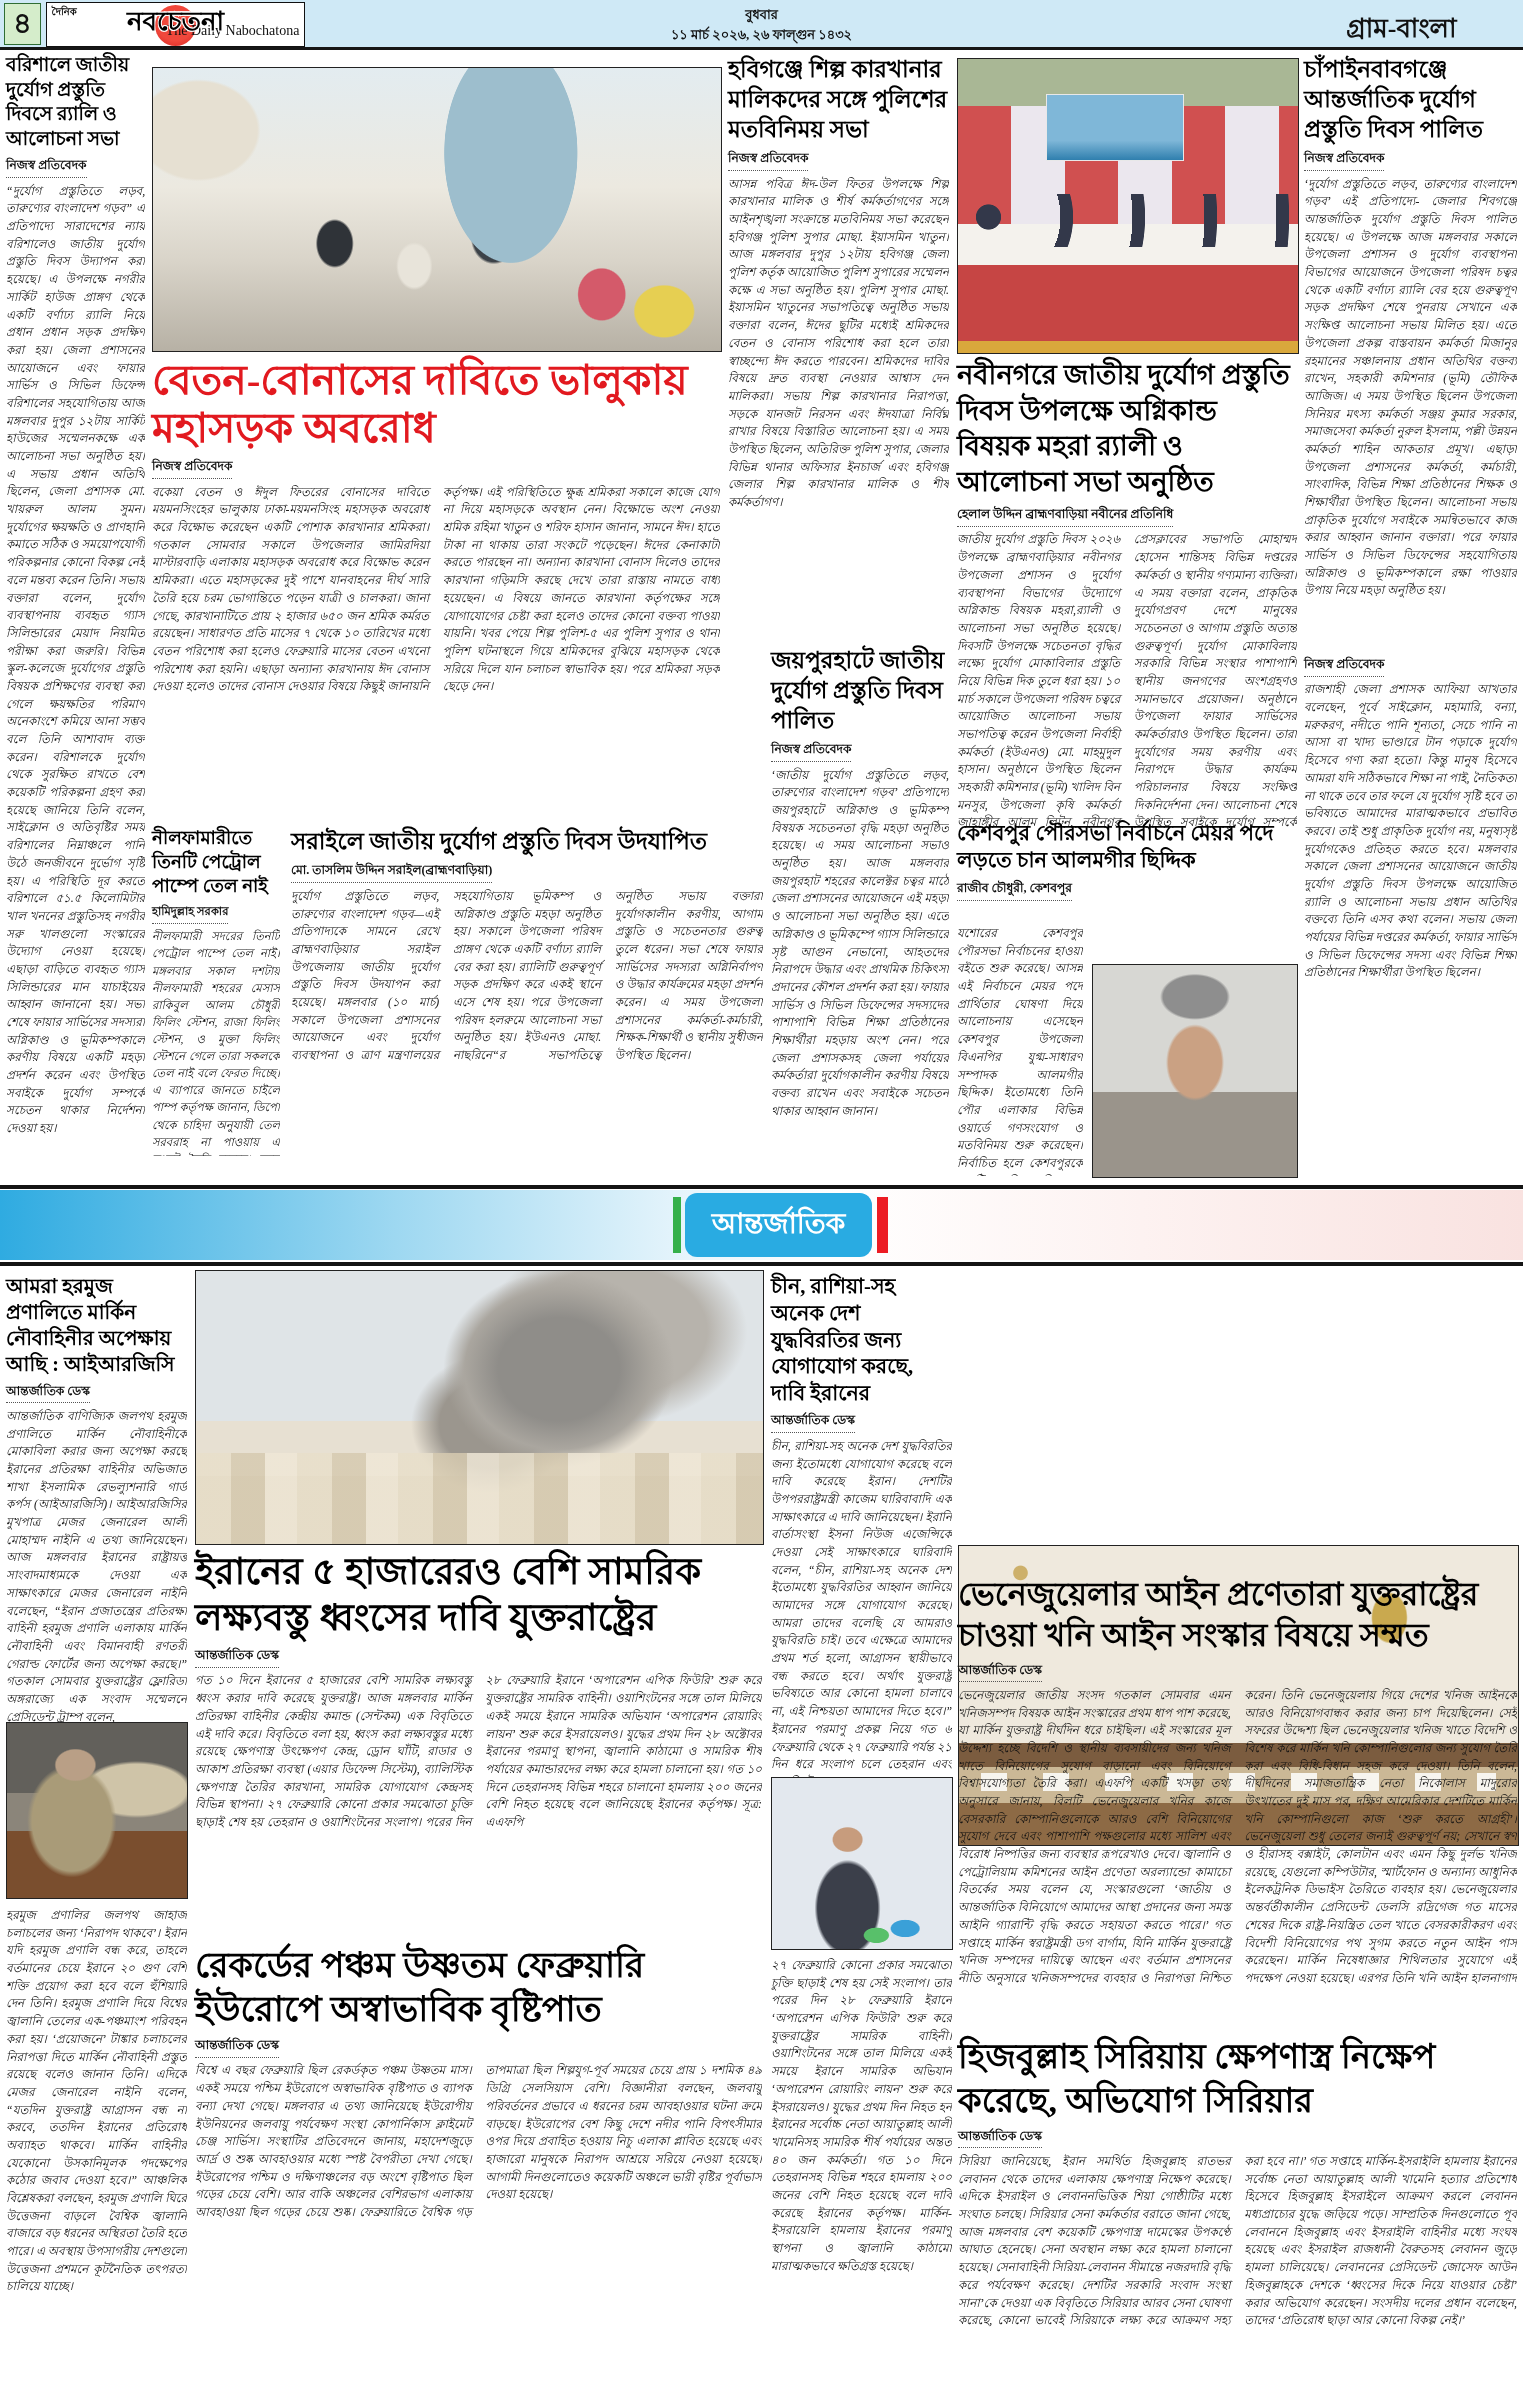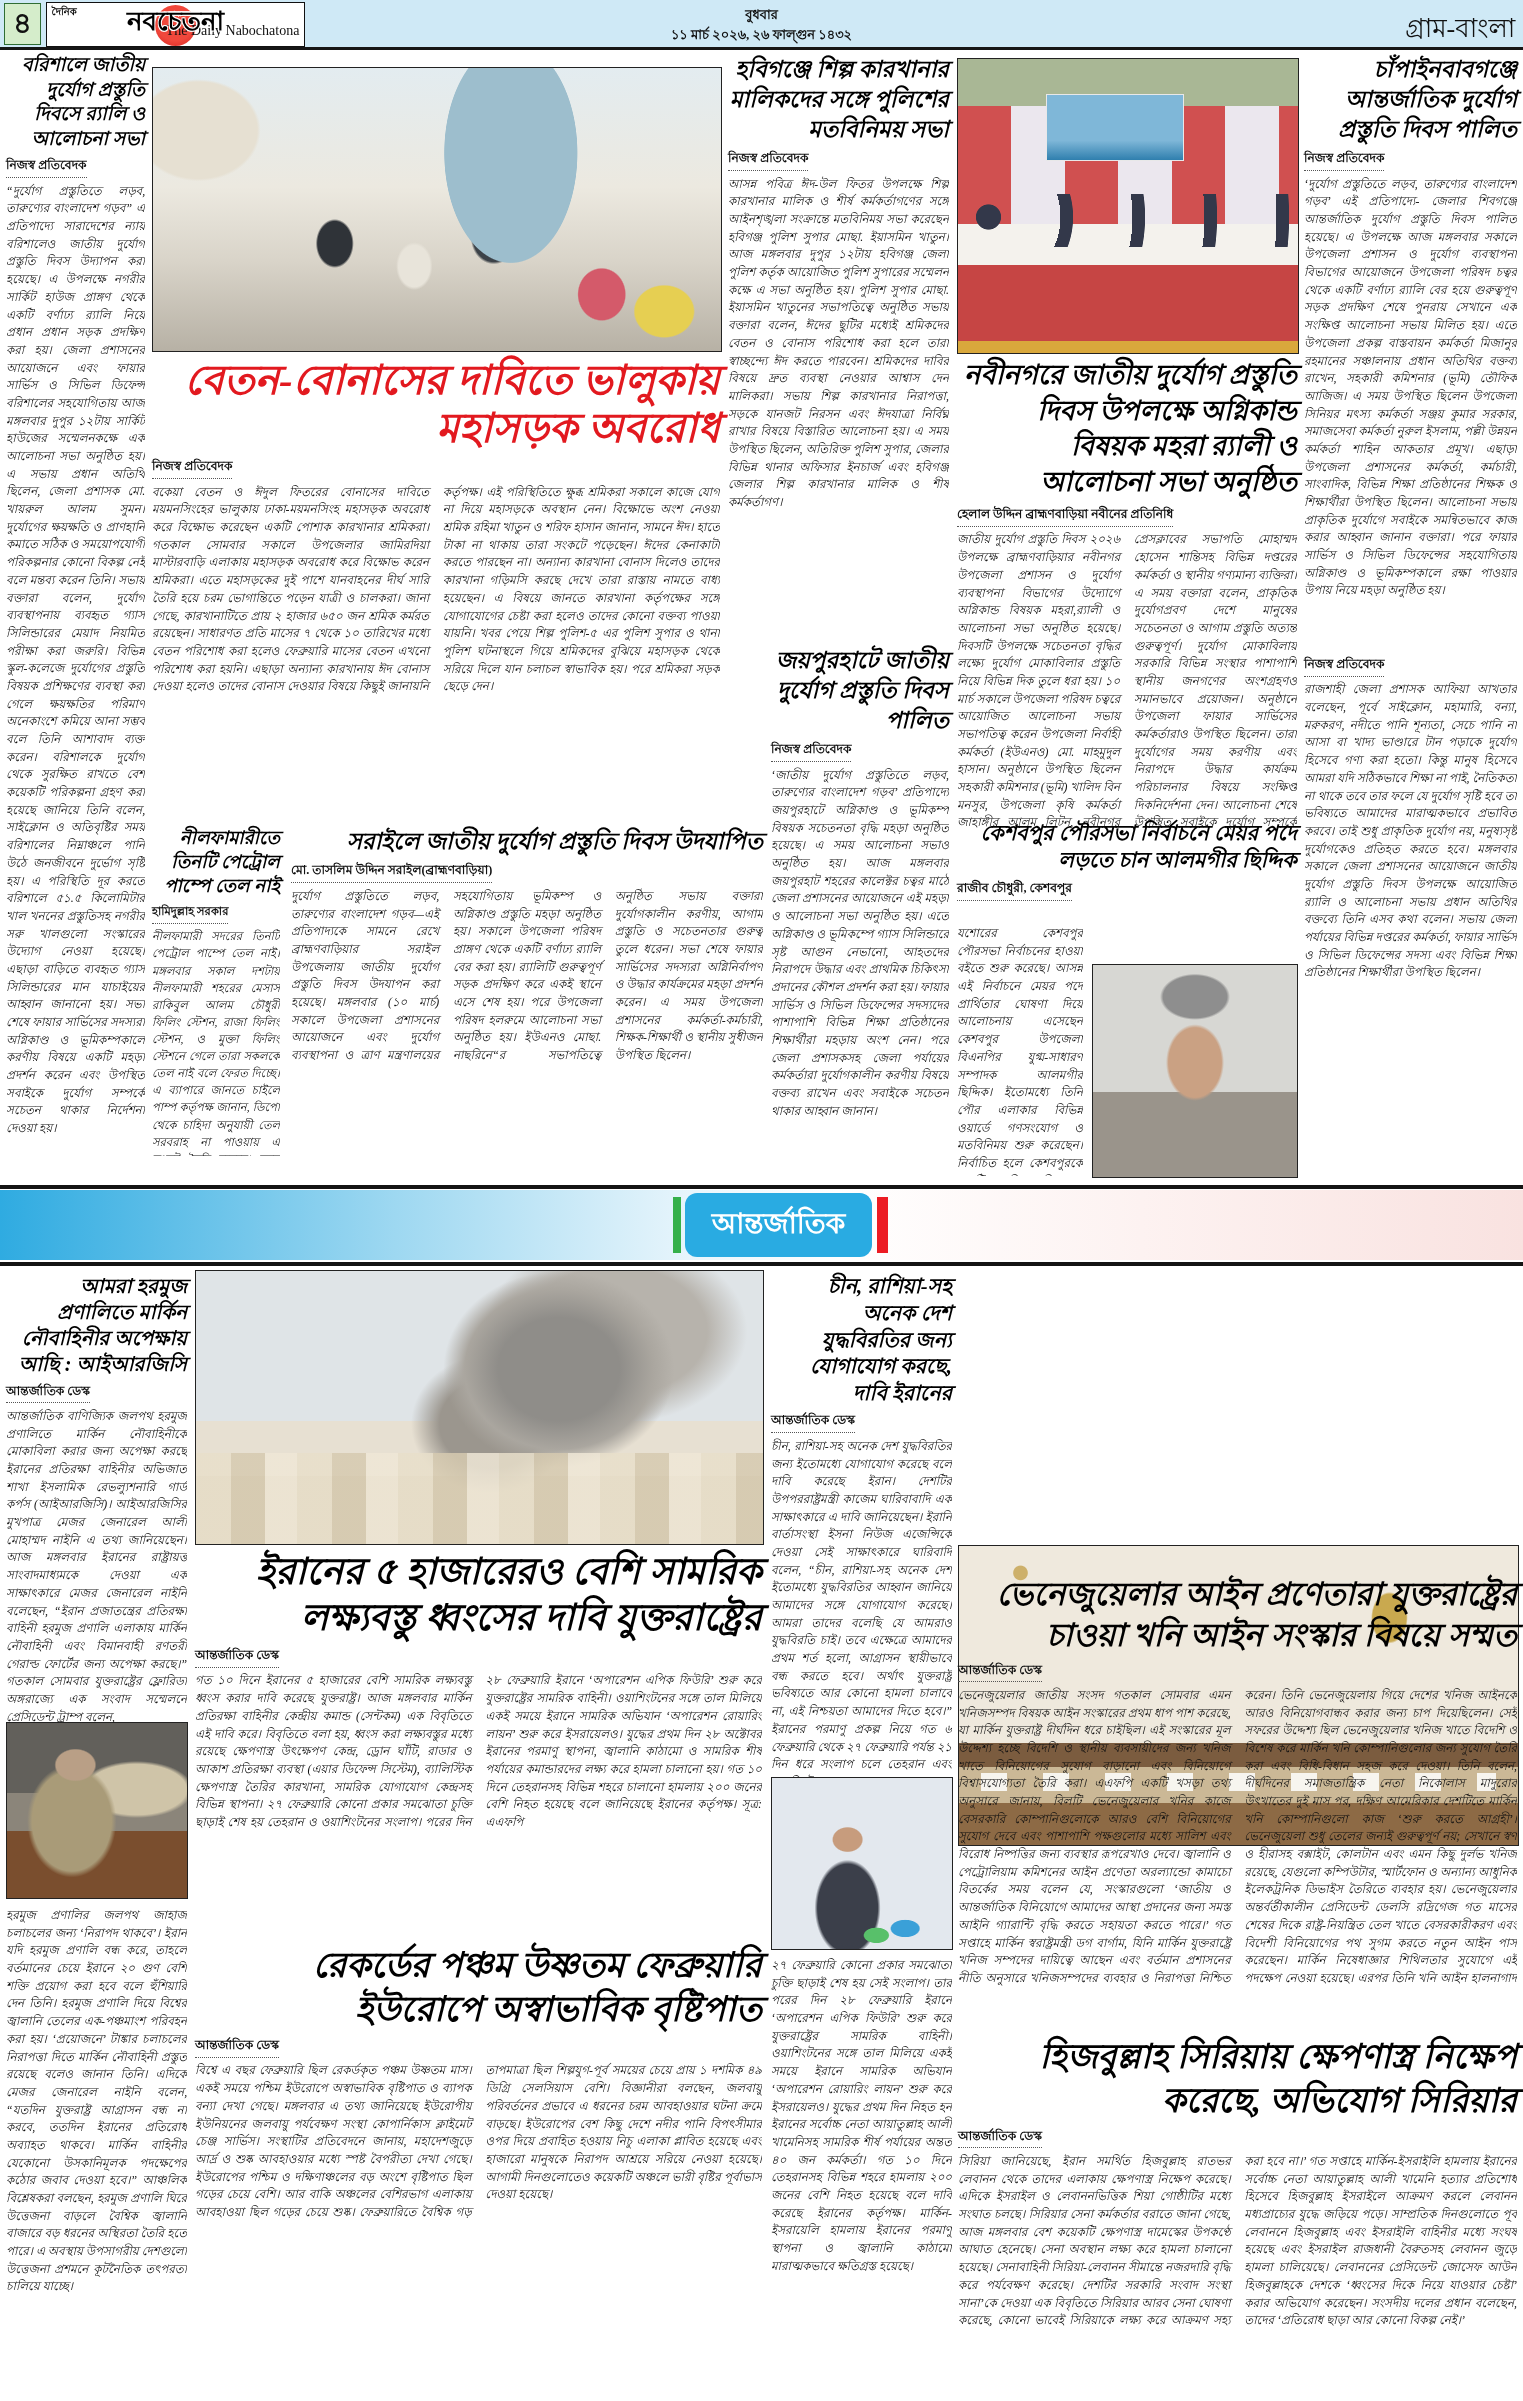--- a/index.html
+++ b/index.html
@@ -12,23 +12,23 @@
           font-weight:bold;font-size:29px;display:flex;align-items:center;justify-content:center;}
   .logobox{left:46px;top:1.5px;width:257px;height:43px;background:#fff;border:1.5px solid #111;overflow:hidden;}
   .brand-small{left:4.6px;top:1.5px;font-size:10px;font-weight:bold;}
   .brand-english{right:4.6px;top:3px;font-size:14px;font-weight:normal;margin-top:17px;}
   .sun{left:108px;top:2.3px;width:41px;height:41px;border-radius:50%;
        background:radial-gradient(circle at 50% 40%,#f0483c 0 60%,#d6201d 100%);}
   .brand-tagline{left:97px;top:5.3px;width:64px;text-align:center;font-size:6.9px;color:#fff;font-weight:bold;}
   .brand-main{left:0;right:0;bottom:0.8px;text-align:center;font-size:26px;font-weight:bold;color:#000;
       text-shadow:-0.8px -0.8px 0 #fff,0.8px -0.8px 0 #fff,-0.8px 0.8px 0 #fff,0.8px 0.8px 0 #fff;}
   .datebox{left:533px;top:4.6px;width:457px;text-align:center;font-size:13px;font-weight:bold;line-height:1.6;}
-  .section-label{right:7.6px;top:7.6px;width:228px;text-align:right;font-size:26px;font-weight:normal;}
-  
-  .hl{margin:0 0 4.6px 0;font-weight:bold;text-align:right;line-height:1.3;color:#000;font-style:italic;}
+  .section-label{right:7.6px;top:7.6px;width:228px;text-align:center;font-size:26px;font-weight:bold;}
+  
+  .hl{margin:0 0 4.6px 0;font-weight:bold;text-align:left;line-height:1.3;color:#000;}
   .hl-red{color:#e2191f;}
   .byline{font-weight:bold;font-size:12.2px;border-bottom:0.8px dotted #555;display:inline-block;
           padding-bottom:0.8px;margin:0 0 4.6px 0;}
   .body-text{font-size:11.8px;line-height:1.5;text-align:justify;overflow:hidden;}
   .cols-2{column-count:2;column-gap:13.7px;}
   .cols-3{column-count:3;column-gap:13.7px;}
   .clip{overflow:hidden;font-style:italic;}
   
   .bar-black{left:0;width:1523px;height:3.8px;background:#141414;}
   .banner-grad{left:0;top:1190px;width:1523px;height:70px;

